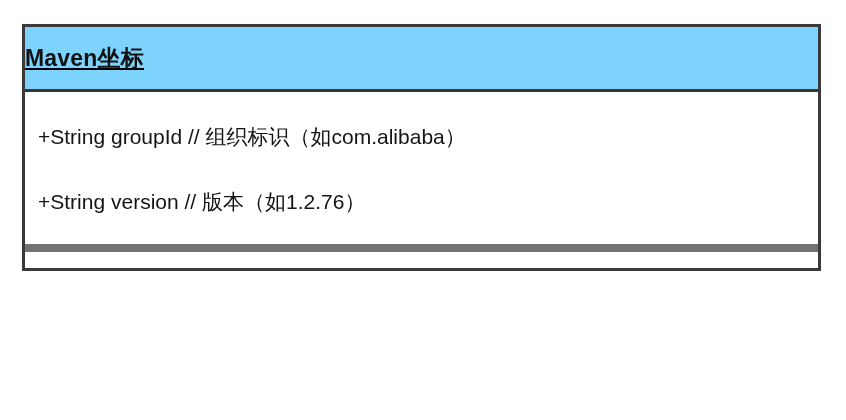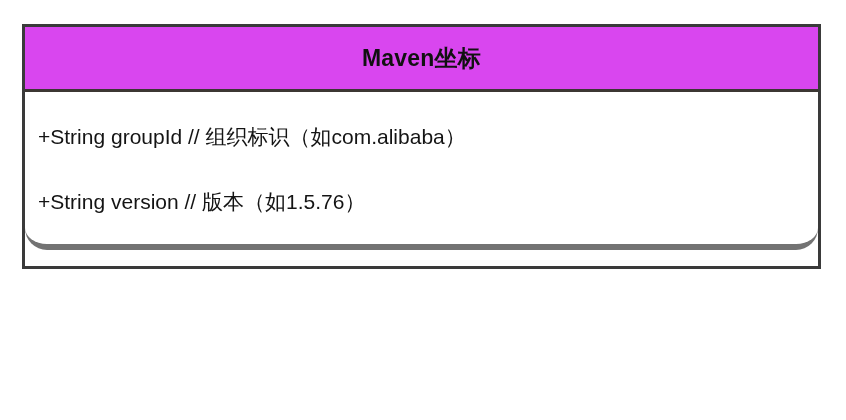--- a/index.html
+++ b/index.html
@@ -30,41 +30,41 @@
     width: 799px;
     box-sizing: border-box;
     background: #ffffff;
     border: 3px solid #3a3a3a;
   }
 
   
   .uml-header {
     height: 65px;
     box-sizing: border-box;
-    background: #d946ef;
+    background: #7dd3fc;
     border-bottom: 3px solid #3c3733;
     display: flex;
     align-items: center;
-    justify-content: center;
+    justify-content: flex-start;
+    text-decoration: underline;
   }
   .uml-title {
     font-size: 23px;
     font-weight: bold;
     color: #111111;
     letter-spacing: 0.2px;
     white-space: nowrap;
   }
 
   
   .uml-attributes {
     box-sizing: border-box;
     background: #ffffff;
-    border-bottom: 6px solid #737373;
+    border-bottom: 8px solid #737373;
     padding: 12px 0 10px 0;
-    border-radius: 22px;
   }
   .attr-row {
     height: 65px;
     display: flex;
     align-items: center;
     padding-left: 13px;
     box-sizing: border-box;
   }
   .attr-text {
     font-size: 21px;
@@ -88,21 +88,21 @@
 
     <div class="uml-header">
       <div class="uml-title">Maven坐标</div>
     </div>
 
     <div class="uml-attributes">
       <div class="attr-row">
         <span class="attr-text">+String groupId // 组织标识（如com.alibaba）</span>
       </div>
       <div class="attr-row">
-        <span class="attr-text">+String version // 版本（如1.5.76）</span>
+        <span class="attr-text">+String version // 版本（如1.2.76）</span>
       </div>
     </div>
 
     <div class="uml-methods"></div>
 
   </div>
 
 </div>
 
 </body></html>

